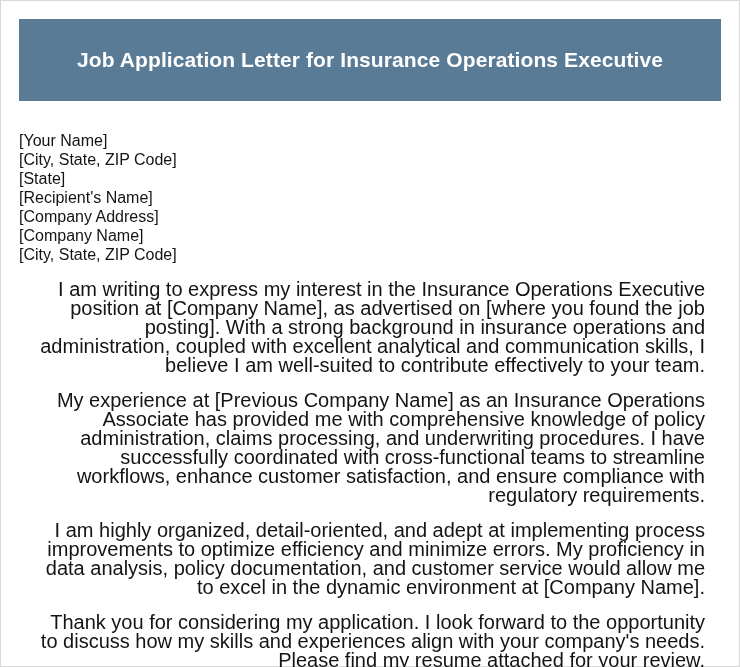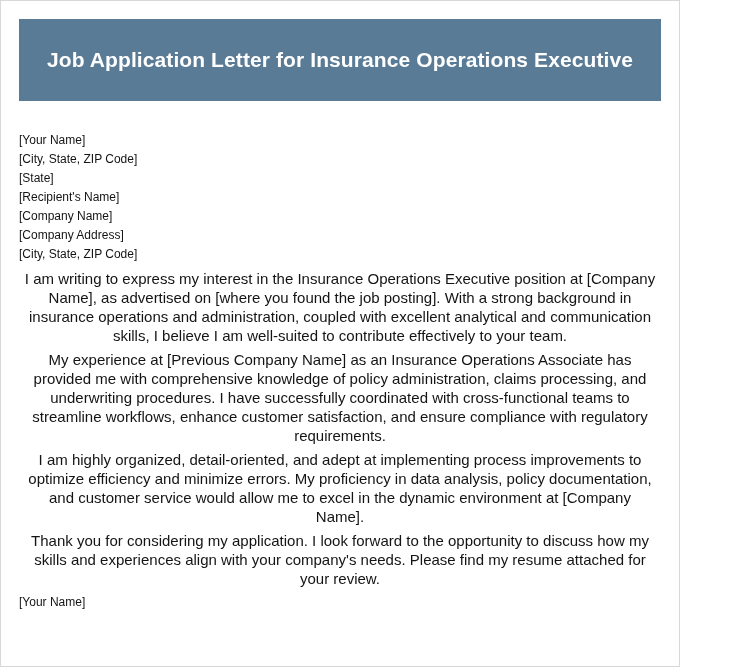--- a/index.html
+++ b/index.html
@@ -9,21 +9,21 @@
   body {
     width: 740px;
     height: 667px;
     background: #ffffff;
     font-family: "Liberation Sans", sans-serif;
     color: #1a1a1a;
     overflow: hidden;
   }
   .page {
     position: relative;
-    width: 680px;
+    width: 740px;
     height: 667px;
     box-sizing: border-box;
     border: 1px solid #d8d8d8;
     background: #ffffff;
   }
   .header-band {
     margin: 18px 18px 0 18px;
     height: 82px;
     background: #597b96;
     display: flex;
@@ -38,32 +38,32 @@
     font-size: 21px;
     font-weight: bold;
     line-height: 1.25;
     letter-spacing: 0.1px;
   }
   .letter-body {
     padding: 30px 18px 0 18px;
     box-sizing: border-box;
   }
   .line {
-    font-size: 12px;
+    font-size: 16px;
     line-height: 19px;
     color: #141414;
     margin: 0;
     white-space: pre-wrap;
   }
   .para {
-    font-size: 15px;
+    font-size: 20px;
     line-height: 19px;
     color: #141414;
-    margin: 5px;
-    text-align: center;
+    margin: 16px;
+    text-align: right;
   }
 </style>
 </head>
 <body>
 
 <div class="page">
 
   <div class="header-band">
     <div class="header-title">Job Application Letter for Insurance Operations Executive</div>
   </div>
@@ -71,22 +71,22 @@
   <div class="letter-body">
 
     <div>
       <p class="line">[Your Name]</p>
       <p class="line">[City, State, ZIP Code]</p>
       <p class="line">[State]</p>
     </div>
 
     <div>
       <p class="line">[Recipient's Name]</p>
+      <p class="line">[Company Address]</p>
       <p class="line">[Company Name]</p>
-      <p class="line">[Company Address]</p>
       <p class="line">[City, State, ZIP Code]</p>
     </div>
 
 
     <p class="para">I am writing to express my interest in the Insurance Operations Executive position at [Company Name], as advertised on [where you found the job posting]. With a strong background in insurance operations and administration, coupled with excellent analytical and communication skills, I believe I am well-suited to contribute effectively to your team.</p>
     <p class="para">My experience at [Previous Company Name] as an Insurance Operations Associate has provided me with comprehensive knowledge of policy administration, claims processing, and underwriting procedures. I have successfully coordinated with cross-functional teams to streamline workflows, enhance customer satisfaction, and ensure compliance with regulatory requirements.</p>
     <p class="para">I am highly organized, detail-oriented, and adept at implementing process improvements to optimize efficiency and minimize errors. My proficiency in data analysis, policy documentation, and customer service would allow me to excel in the dynamic environment at [Company Name].</p>
     <p class="para">Thank you for considering my application. I look forward to the opportunity to discuss how my skills and experiences align with your company's needs. Please find my resume attached for your review.</p>
 
     <p class="line">[Your Name]</p>

